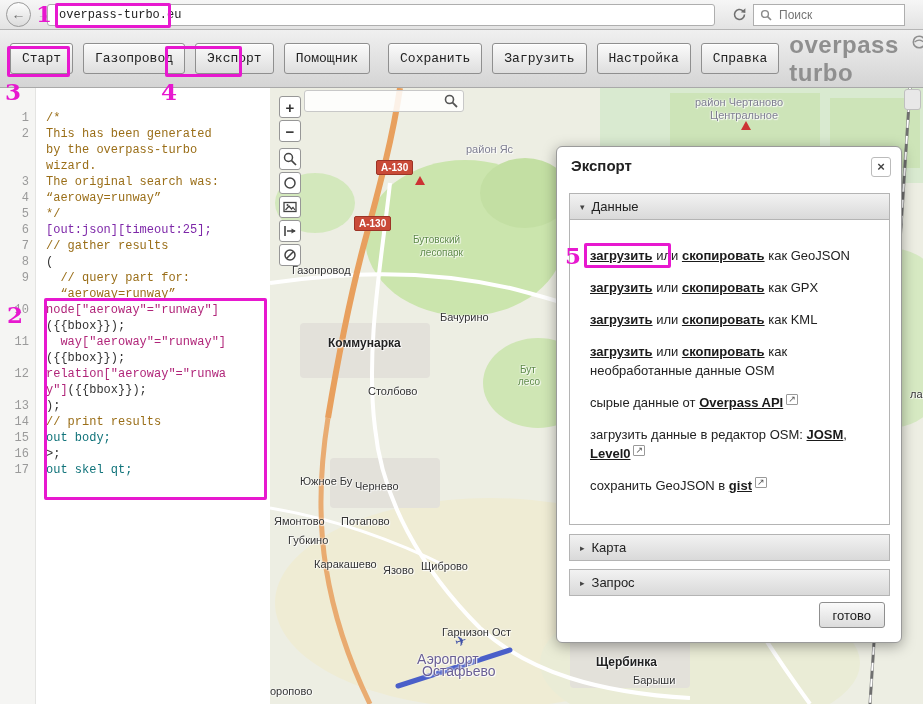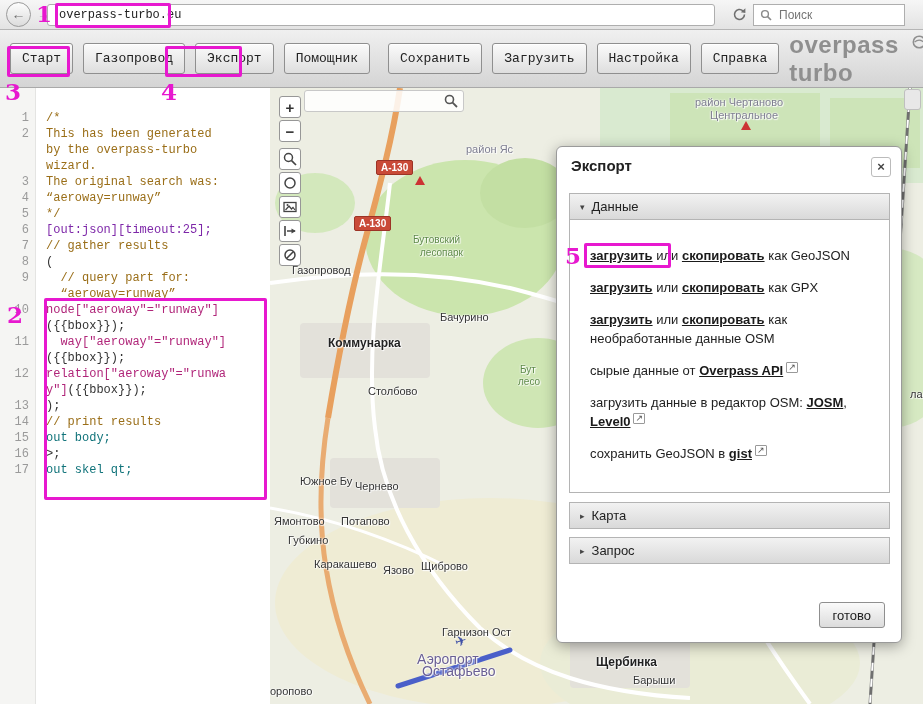--- a/index.html
+++ b/index.html
@@ -327,20 +327,21 @@
     <div class="dlg-title">Экспорт</div>
     <button class="dlg-close"><span>×</span></button>
     <div class="accordion">
         <div class="acc-bar">
           <span class="caret">▾</span>
           <span>Данные</span>
         </div>
         <div class="acc-content">
           <p class="dlg-row"><a class="dlg-link" href="#">загрузить</a><span> или </span><a class="dlg-link" href="#">скопировать</a><span> как GeoJSON</span></p>
           <p class="dlg-row"><a class="dlg-link" href="#">загрузить</a><span> или </span><a class="dlg-link" href="#">скопировать</a><span> как GPX</span></p>
+          <p class="dlg-row"><a class="dlg-link" href="#">загрузить</a><span> или </span><a class="dlg-link" href="#">скопировать</a><span> как KML</span></p>
           <p class="dlg-row"><a class="dlg-link" href="#">загрузить</a><span> или </span><a class="dlg-link" href="#">скопировать</a><span> как</span><br><span>необработанные данные OSM</span></p>
           <p class="dlg-row"><span>сырые данные от </span><a class="dlg-link" href="#">Overpass API</a><span class="ext">↗</span></p>
           <p class="dlg-row"><span>загрузить данные в редактор OSM: </span><a class="dlg-link" href="#">JOSM</a><span>,</span><br><a class="dlg-link" href="#">Level0</a><span class="ext">↗</span></p>
           <p class="dlg-row"><span>сохранить GeoJSON в </span><a class="dlg-link" href="#">gist</a><span class="ext">↗</span></p>
         </div>
         <div class="acc-bar">
           <span class="caret">▸</span>
           <span>Карта</span>
         </div>
         <div class="acc-bar">

